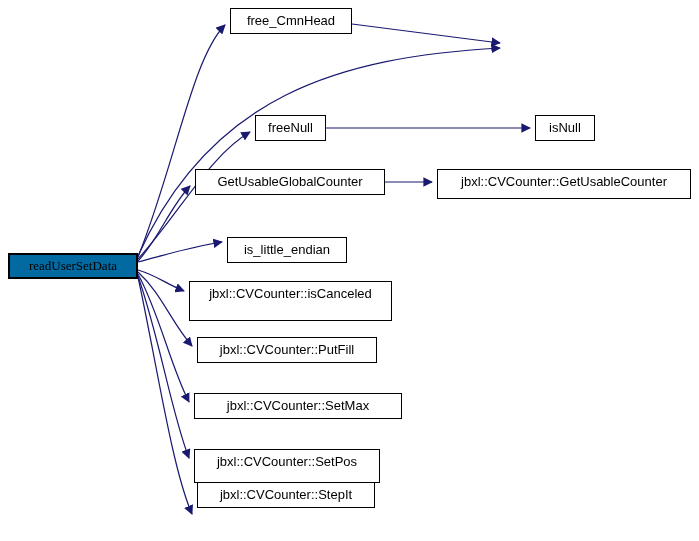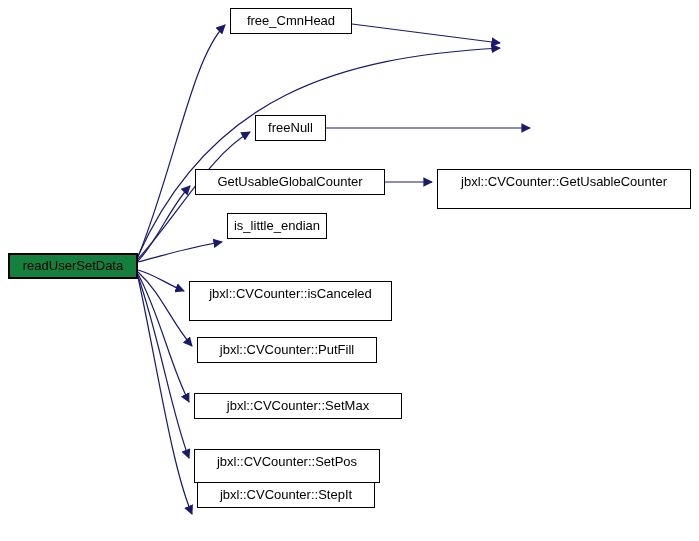--- a/index.html
+++ b/index.html
@@ -30,24 +30,25 @@
     background: #ffffff;
     color: #000000;
     font-size: 13px;
     line-height: 24px;
     text-align: center;
     white-space: nowrap;
     overflow: hidden;
     cursor: pointer;
   }
   .node.root {
-    background: #15803d;
+    background: #0369a1;
     border-width: 2px;
     line-height: 22px;
     cursor: default;
+    font-family: Liberation Serif, serif;
   }
 </style>
 </head>
 <body>
 
 <div class="canvas">
 
   <svg class="edges" width="699" height="541" viewBox="0 0 699 541" xmlns="http://www.w3.org/2000/svg">
     <defs>
       <marker id="arrow" viewBox="0 0 10 10" refX="9" refY="5" markerWidth="8" markerHeight="8" orient="auto">
@@ -71,26 +72,27 @@
     </g>
   </svg>
 
   <div class="node root" style="left:8px;   top:253px; width:130px; height:26px">readUserSetData</div>
 
   <div class="node" style="left:230px; top:8px;   width:122px; height:26px">free_CmnHead</div>
 
 
   <div class="node" style="left:255px; top:115px; width:71px;  height:26px">freeNull</div>
 
+  <div class="node" style="left:535px; top:115px; width:60px;  height:26px">isNull</div>
 
   <div class="node" style="left:195px; top:169px; width:190px; height:26px">GetUsableGlobalCounter</div>
 
-  <div class="node" style="left:437px; top:169px; width:254px; height:40px">jbxl::CVCounter::GetUsableCounter</div>
+  <div class="node" style="left:437px; top:169px; width:254px; height:30px">jbxl::CVCounter::GetUsableCounter</div>
 
-  <div class="node" style="left:227px; top:213px; width:100px; height:26px">is_little_endian</div>
+  <div class="node" style="left:227px; top:237px; width:120px; height:26px">is_little_endian</div>
 
   <div class="node" style="left:189px; top:281px; width:203px; height:40px">jbxl::CVCounter::isCanceled</div>
 
   <div class="node" style="left:197px; top:337px; width:180px; height:26px">jbxl::CVCounter::PutFill</div>
 
   <div class="node" style="left:194px; top:393px; width:208px; height:26px">jbxl::CVCounter::SetMax</div>
 
   <div class="node" style="left:194px; top:449px; width:186px; height:34px">jbxl::CVCounter::SetPos</div>
 
   <div class="node" style="left:197px; top:482px; width:178px; height:26px">jbxl::CVCounter::StepIt</div>

